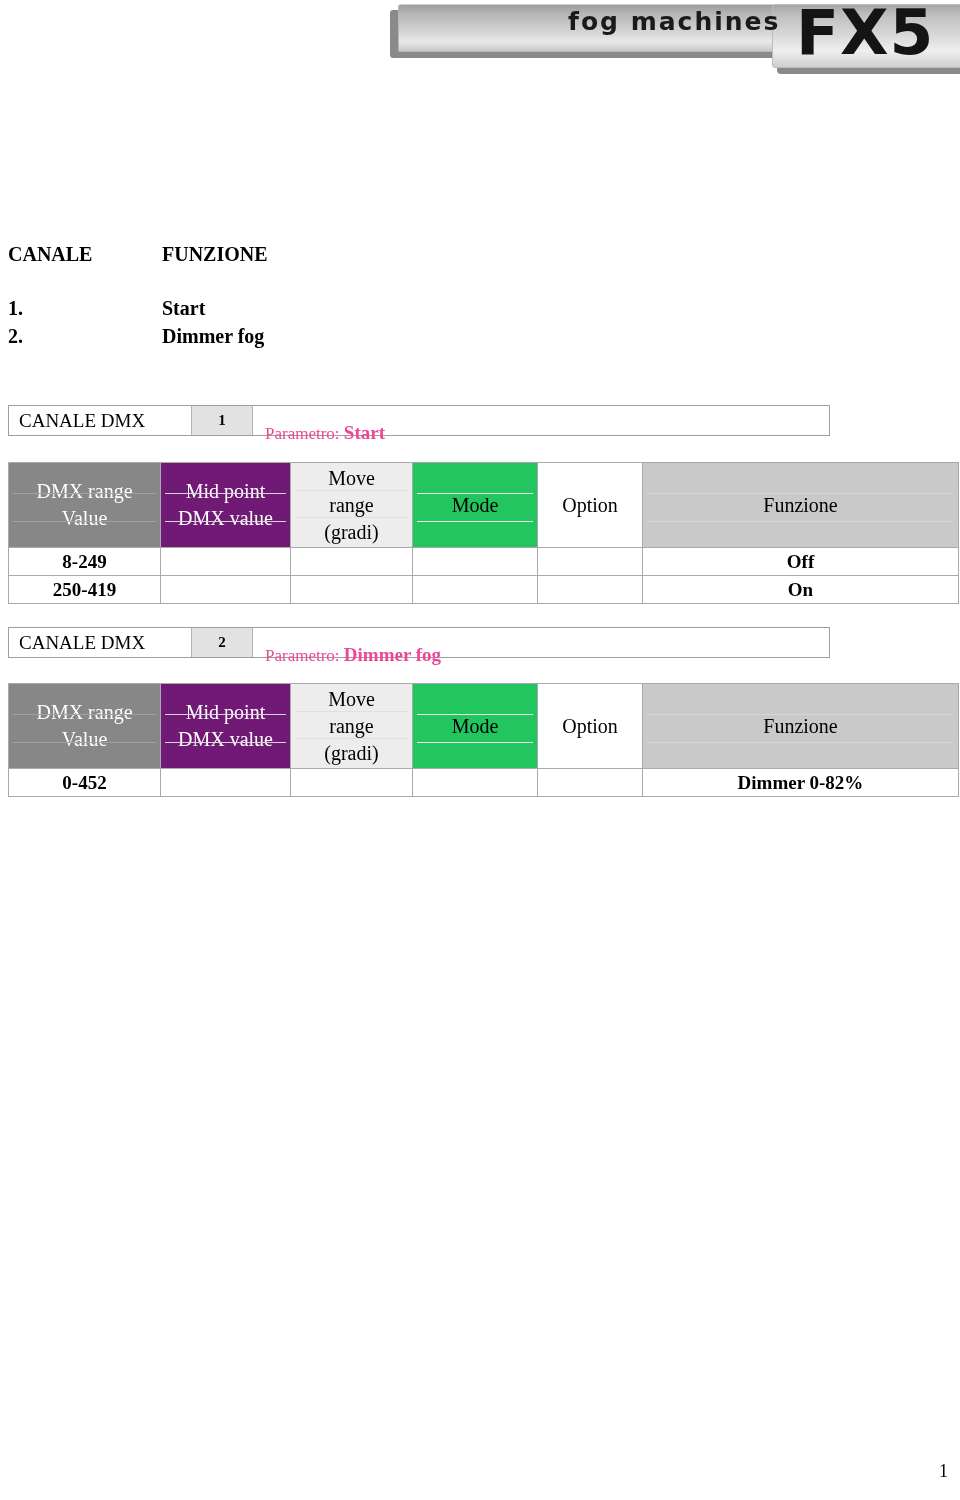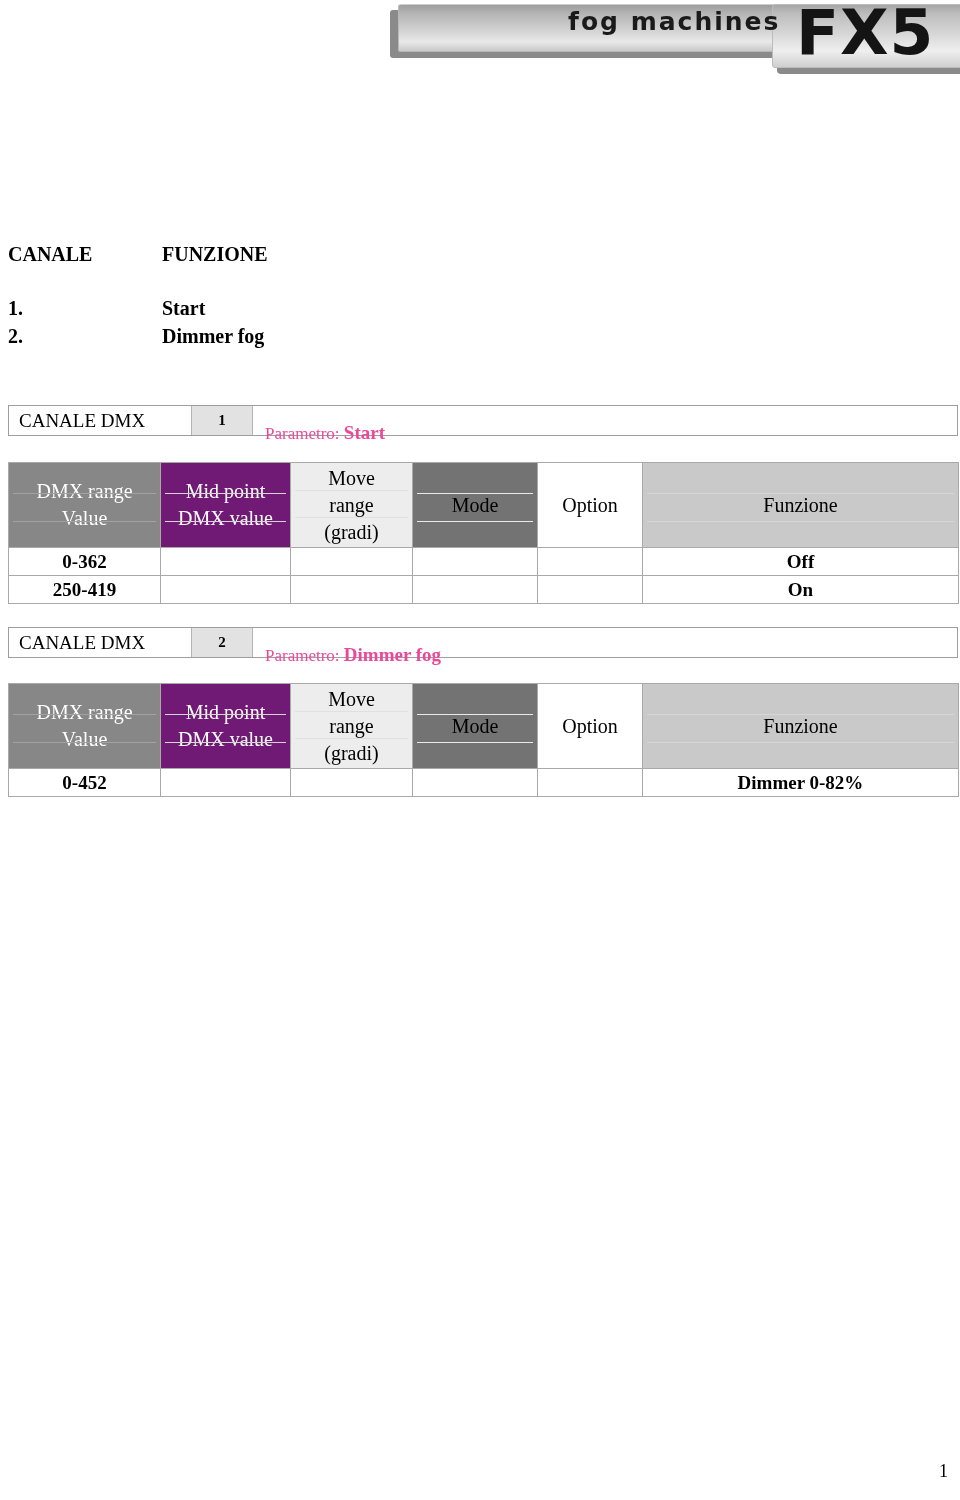--- a/index.html
+++ b/index.html
@@ -120,21 +120,21 @@
   }
   .cl-spacer { height: 26px; }
 
   
   .dmx-block { position: absolute; left: 8px; width: 950px; }
   #dmx-block-1 { top: 405px; }
   #dmx-block-2 { top: 627px; }
 
   .param-row {
     position: relative;
-    width: 950px;
+    width: 822px;
     height: 31px;
     border: 1px solid #9e9e9e;
     box-sizing: border-box;
     background: #ffffff;
   }
   .param-label {
     position: absolute;
     left: 10px;
     top: 4px;
     font-size: 19px;
@@ -199,21 +199,21 @@
     position: absolute;
     left: 4px;
     right: 4px;
     height: 1px;
     pointer-events: none;
   }
 
   .c-dmxrange { background: #878787; color: #ffffff; }
   .c-midpoint { background: #701a75; color: #ffffff; }
   .c-moverange { background: #ededed; color: #000000; }
-  .c-mode { background: #737373; color: #000000; }
+  .c-mode { background: #22c55e; color: #000000; }
   .c-option { background: #ffffff; color: #000000; }
   .c-funzione { background: #c9c9c9; color: #000000; }
 
   .c-dmxrange .striate { background: #a2a2a2; }
   .c-midpoint .striate { background: #d4d4d4; }
   .c-moverange .striate { background: #e0e0e0; }
   .c-mode .striate { background: #eaeaea; }
   .c-funzione .striate { background: #d6d6d6; }
 
   .data-cell {
@@ -306,21 +306,21 @@
           <span>Option</span>
         </th>
         <th class="hdr-cell c-funzione">
           <div class="striate" style="top:30px"></div><div class="striate" style="top:58px"></div>
           <span>Funzione</span>
         </th>
       </tr>
     </thead>
     <tbody>
       <tr>
-        <td class="data-cell">0-362</td>
+        <td class="data-cell">8-249</td>
         <td class="data-cell"></td>
         <td class="data-cell"></td>
         <td class="data-cell"></td>
         <td class="data-cell"></td>
         <td class="data-cell">Off</td>
       </tr>
       <tr>
         <td class="data-cell">250-419</td>
         <td class="data-cell"></td>
         <td class="data-cell"></td>

